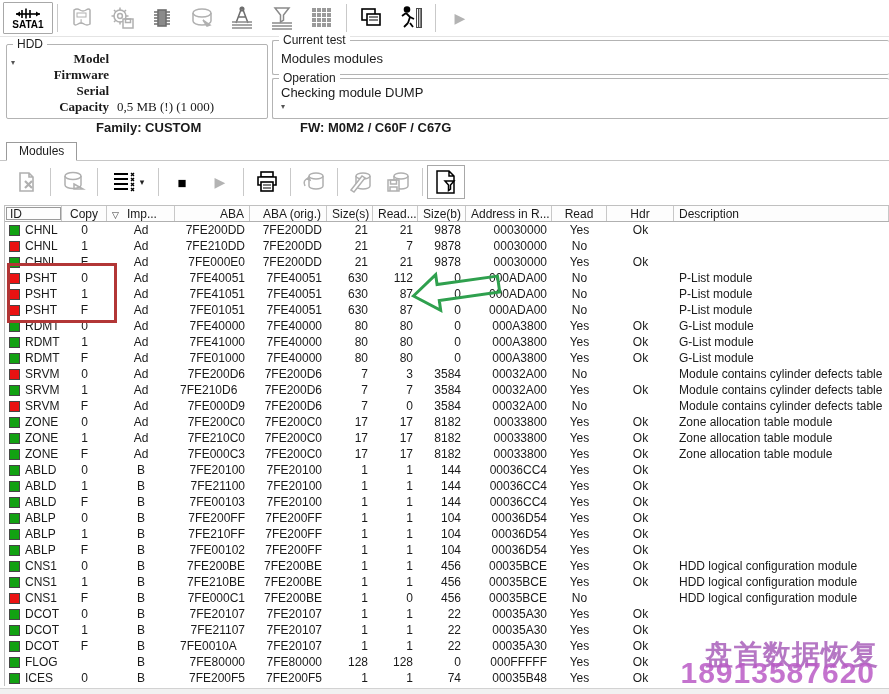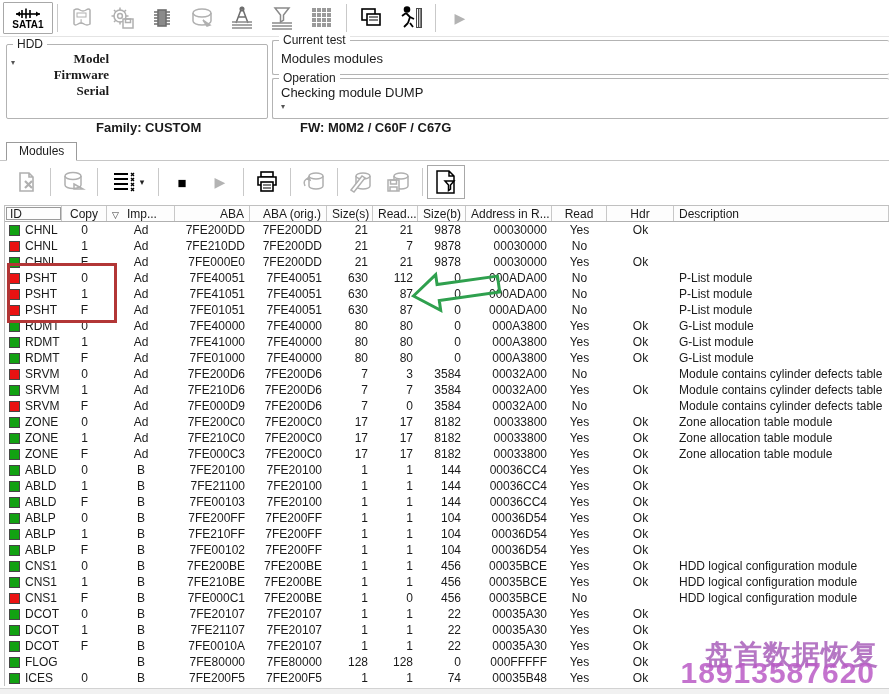--- a/index.html
+++ b/index.html
@@ -226,20 +226,24 @@
       <span class="hdd-label">Model</span>
     </div>
     <div class="hdd-row">
       <span class="hdd-label">Firmware</span>
       <span class="hdd-value"></span>
     </div>
     <div class="hdd-row">
       <span class="hdd-label">Serial</span>
       <span class="hdd-value"></span>
     </div>
+    <div class="hdd-row">
+      <span class="hdd-label">Capacity</span>
+      <span class="hdd-value">0,5 MB (!) (1 000)</span>
+    </div>
   </div>
 </div>
 
 <div class="gbox" style="left:272px; top:40px; width:617px; height:35px; border-right:none;">
   <span class="glegend">Current test</span>
   <span class="panel-value">Modules modules</span>
 </div>
 
 <div class="gbox" style="left:272px; top:78px; width:617px; height:41px; border-right:none;">
   <span class="glegend">Operation</span>
@@ -547,21 +551,21 @@
         <div class="tcell" style="text-align: center;"></div>
         <div class="tcell" style="text-align: left;">Module contains cylinder defects table</div>
       </div>
       <div class="trow" style="grid-template-columns: 57px 45px 68px 75px 77px 46px 45px 48px 86px 55px 67px 1fr;">
         <div class="tcell idcell" style="text-align: left;">
           <span class="sq green"></span>
           <span>SRVM</span>
         </div>
         <div class="tcell" style="text-align: center;">1</div>
         <div class="tcell" style="text-align: center;">Ad</div>
-        <div class="tcell" style="text-align: right;">7FE210D6</div>
+        <div class="tcell" style="">7FE210D6</div>
         <div class="tcell" style="text-align: right;">7FE200D6</div>
         <div class="tcell" style="text-align: right;">7</div>
         <div class="tcell" style="text-align: right;">7</div>
         <div class="tcell" style="text-align: right;">3584</div>
         <div class="tcell" style="text-align: right;">00032A00</div>
         <div class="tcell" style="text-align: center;">Yes</div>
         <div class="tcell" style="text-align: center;">Ok</div>
         <div class="tcell" style="text-align: left;">Module contains cylinder defects table</div>
       </div>
       <div class="trow" style="grid-template-columns: 57px 45px 68px 75px 77px 46px 45px 48px 86px 55px 67px 1fr;">
@@ -819,21 +823,21 @@
         <div class="tcell" style="text-align: center;">Ok</div>
         <div class="tcell" style="text-align: left;"></div>
       </div>
       <div class="trow" style="grid-template-columns: 57px 45px 68px 75px 77px 46px 45px 48px 86px 55px 67px 1fr;">
         <div class="tcell idcell" style="text-align: left;">
           <span class="sq green"></span>
           <span>DCOT</span>
         </div>
         <div class="tcell" style="text-align: center;">F</div>
         <div class="tcell" style="text-align: center;">B</div>
-        <div class="tcell" style="text-align: right;">7FE0010A</div>
+        <div class="tcell" style="">7FE0010A</div>
         <div class="tcell" style="text-align: right;">7FE20107</div>
         <div class="tcell" style="text-align: right;">1</div>
         <div class="tcell" style="text-align: right;">1</div>
         <div class="tcell" style="text-align: right;">22</div>
         <div class="tcell" style="text-align: right;">00035A30</div>
         <div class="tcell" style="text-align: center;">Yes</div>
         <div class="tcell" style="text-align: center;">Ok</div>
         <div class="tcell" style="text-align: left;"></div>
       </div>
       <div class="trow" style="grid-template-columns: 57px 45px 68px 75px 77px 46px 45px 48px 86px 55px 67px 1fr;">

